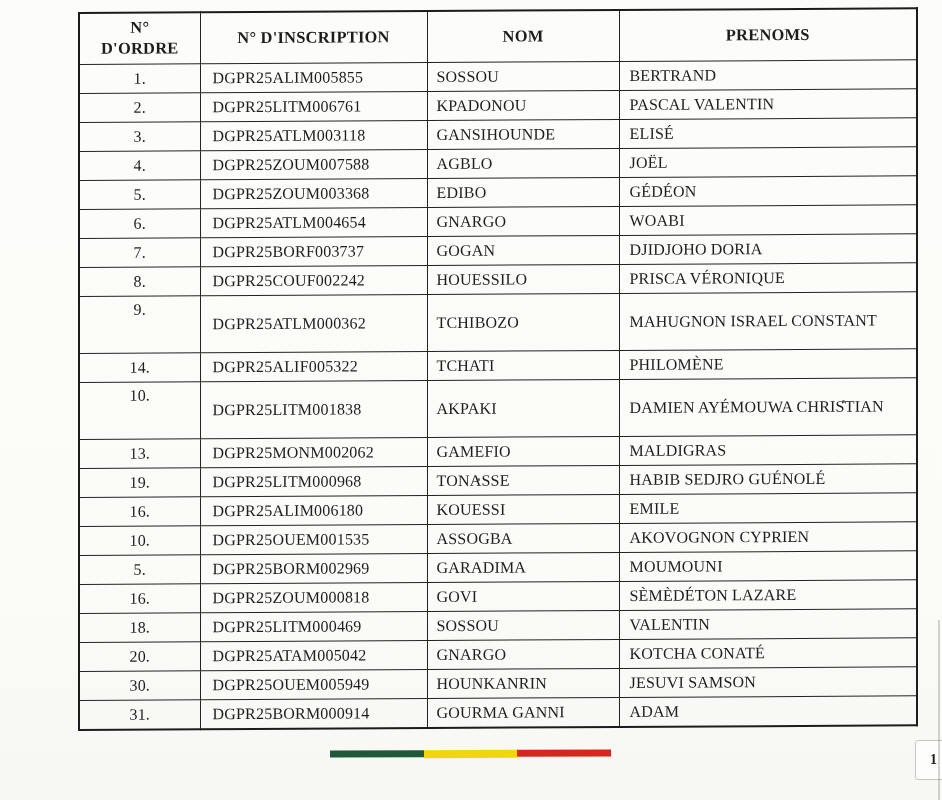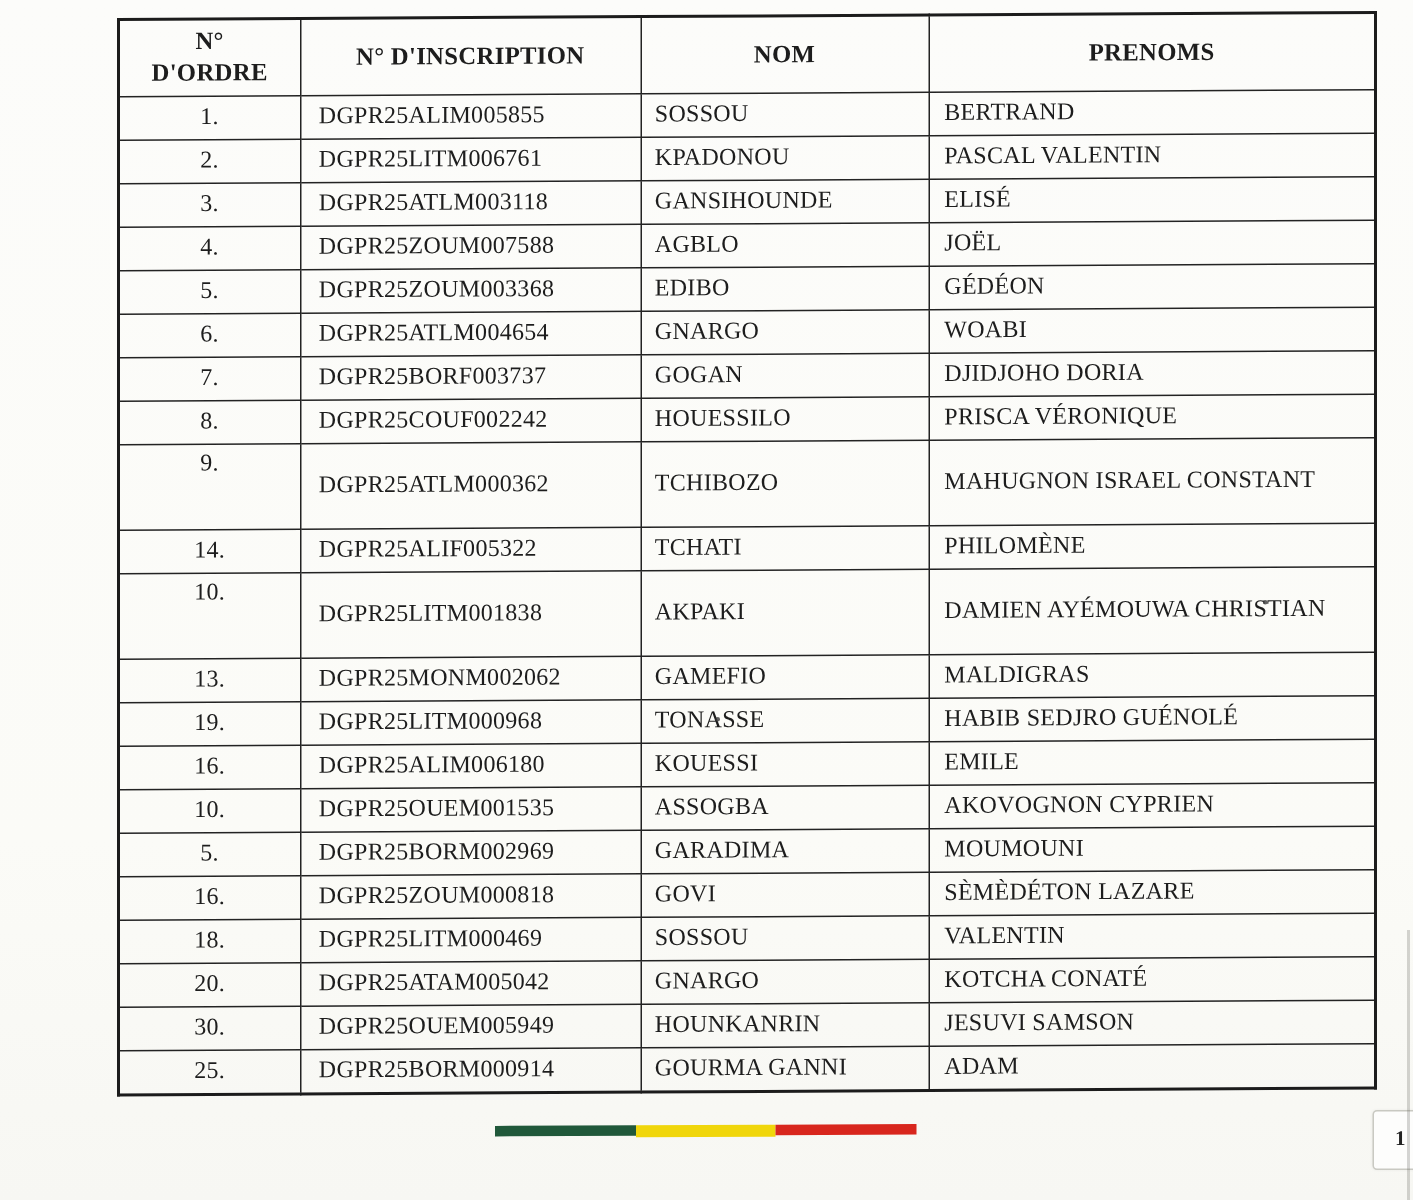--- a/index.html
+++ b/index.html
@@ -268,21 +268,21 @@
           <td class="cell-nom">GNARGO</td>
           <td class="cell-pren">KOTCHA CONATÉ</td>
         </tr>
           <tr>
           <td class="cell-order">30.</td>
           <td class="cell-insc">DGPR25OUEM005949</td>
           <td class="cell-nom">HOUNKANRIN</td>
           <td class="cell-pren">JESUVI SAMSON</td>
         </tr>
           <tr>
-          <td class="cell-order">25.</td>
+          <td class="cell-order">31.</td>
           <td class="cell-insc">DGPR25BORM000914</td>
           <td class="cell-nom">GOURMA GANNI</td>
           <td class="cell-pren">ADAM</td>
         </tr>
         </tbody>
     </table>
   </div>
 
   <span class="speck" id="speck-1"></span>
   <span class="speck" id="speck-2"></span>

